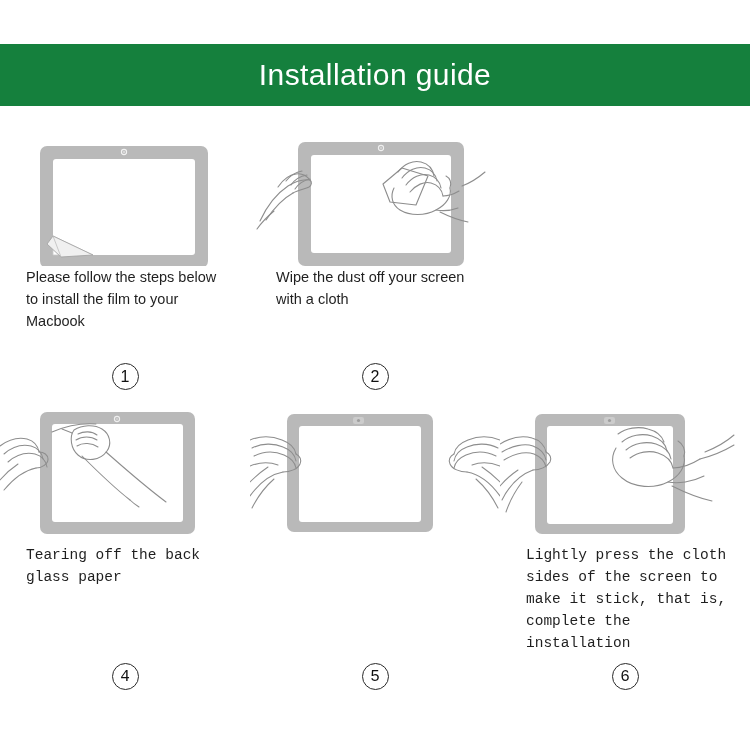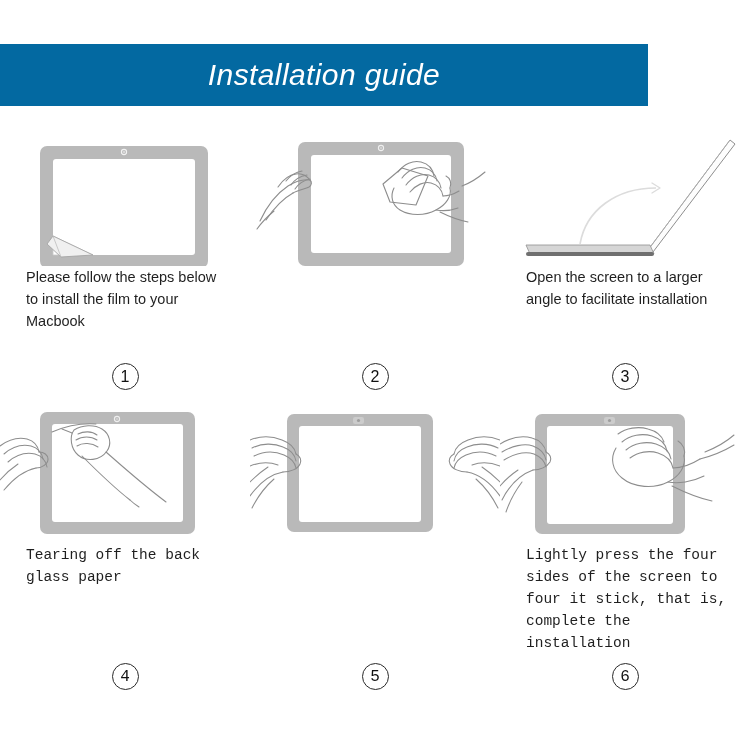--- a/index.html
+++ b/index.html
@@ -14,27 +14,26 @@
     color: #1a1a1a;
     overflow: hidden;
     position: relative;
   }
 
   
   .header-bar {
     position: absolute;
     left: 0;
     top: 44px;
-    width: 648px;
+    width: 750px;
     height: 62px;
-    background: #0369a1;
+    background: #15803d;
     display: flex;
     align-items: center;
     justify-content: center;
-    font-style: italic;
   }
   .header-title {
     color: #ffffff;
     font-size: 30px;
     font-weight: 400;
     letter-spacing: 0.4px;
     line-height: 1;
   }
 
   
@@ -164,44 +163,26 @@
             <path d="M160 66 C166 59 174 55 181 57 C188 59 192 64 193 70"></path>
             <path d="M144 62 C140 70 142 79 150 84 C160 90 175 90 186 84 C196 79 202 70 200 62"></path>
             <path d="M186 84 C192 85 200 85 208 82"></path>
             <path d="M200 62 C202 57 200 52 196 50"></path>
             <path d="M193 70 C198 70 204 68 209 65"></path>
             <path d="M212 60 C220 57 228 52 235 46"></path>
             <path d="M190 86 C198 90 208 94 218 96"></path>
           </g>
         </svg>
       </div>
+      <div class="caption">Wipe the dust off your screen with a cloth</div>
       <div class="badge-wrap">
         <div class="badge">2</div>
       </div>
     </div>
 
-    <div class="step-cell">
-      <div class="art">
-        <svg width="250" height="140" viewBox="0 0 250 140">
-
-          <path d="M148 124 L230 14 L235 18 L153 126 Z" fill="#fdfdfd" stroke="#8e8e8e" stroke-width="1"></path>
-          <path d="M148 124 L230 14" fill="none" stroke="#b5b5b5" stroke-width="0.7"></path>
-
-          <path d="M26 119 L150 119 L154 128 L30 128 Z" fill="#d6d6d6" stroke="#9a9a9a" stroke-width="0.9"></path>
-          <rect x="26" y="126" width="128" height="4" rx="2" fill="#6f6f6f"></rect>
-
-          <path d="M80 118 C86 84 116 62 156 62" fill="none" stroke="#dcdcdc" stroke-width="1.6"></path>
-          <path d="M152 57 L160 62 L152 67" fill="none" stroke="#dcdcdc" stroke-width="1.4" stroke-linecap="round" stroke-linejoin="round"></path>
-        </svg>
-      </div>
-      <div class="caption">Open the screen to a larger angle to facilitate installation</div>
-      <div class="badge-wrap">
-        <div class="badge">3</div>
-      </div>
-    </div>
   </div>
 
   <div class="step-row row-bottom">
 
     <div class="step-cell">
       <div class="art">
         <svg width="250" height="140" viewBox="0 0 250 140">
           <rect x="40" y="8" width="155" height="122" rx="7" ry="7" fill="#b9b9b9"></rect>
           <rect x="52" y="20" width="131" height="98" rx="3" ry="3" fill="#ffffff"></rect>
           <circle cx="117" cy="15" r="2.6" fill="none" stroke="#efefef" stroke-width="1.1"></circle>
@@ -303,19 +284,19 @@
             <path d="M116 44 C110 54 112 66 122 74 C134 84 154 85 168 78 C180 72 186 62 184 52"></path>
             <path d="M184 52 C186 46 183 40 178 37"></path>
             <path d="M168 78 C178 80 192 78 204 72"></path>
             <path d="M173 64 C182 64 192 60 200 55"></path>
             <path d="M205 48 C215 44 226 38 234 31"></path>
             <path d="M172 82 C184 88 198 94 212 97"></path>
             <path d="M200 55 C212 52 224 47 234 41"></path>
           </g>
         </svg>
       </div>
-      <div class="caption caption-wide">Lightly press the four sides of the screen to four it stick, that is, complete the installation</div>
+      <div class="caption caption-wide">Lightly press the cloth sides of the screen to make it stick, that is, complete the installation</div>
       <div class="badge-wrap">
         <div class="badge">6</div>
       </div>
     </div>
   </div>
 </div>
 
 </body></html>

